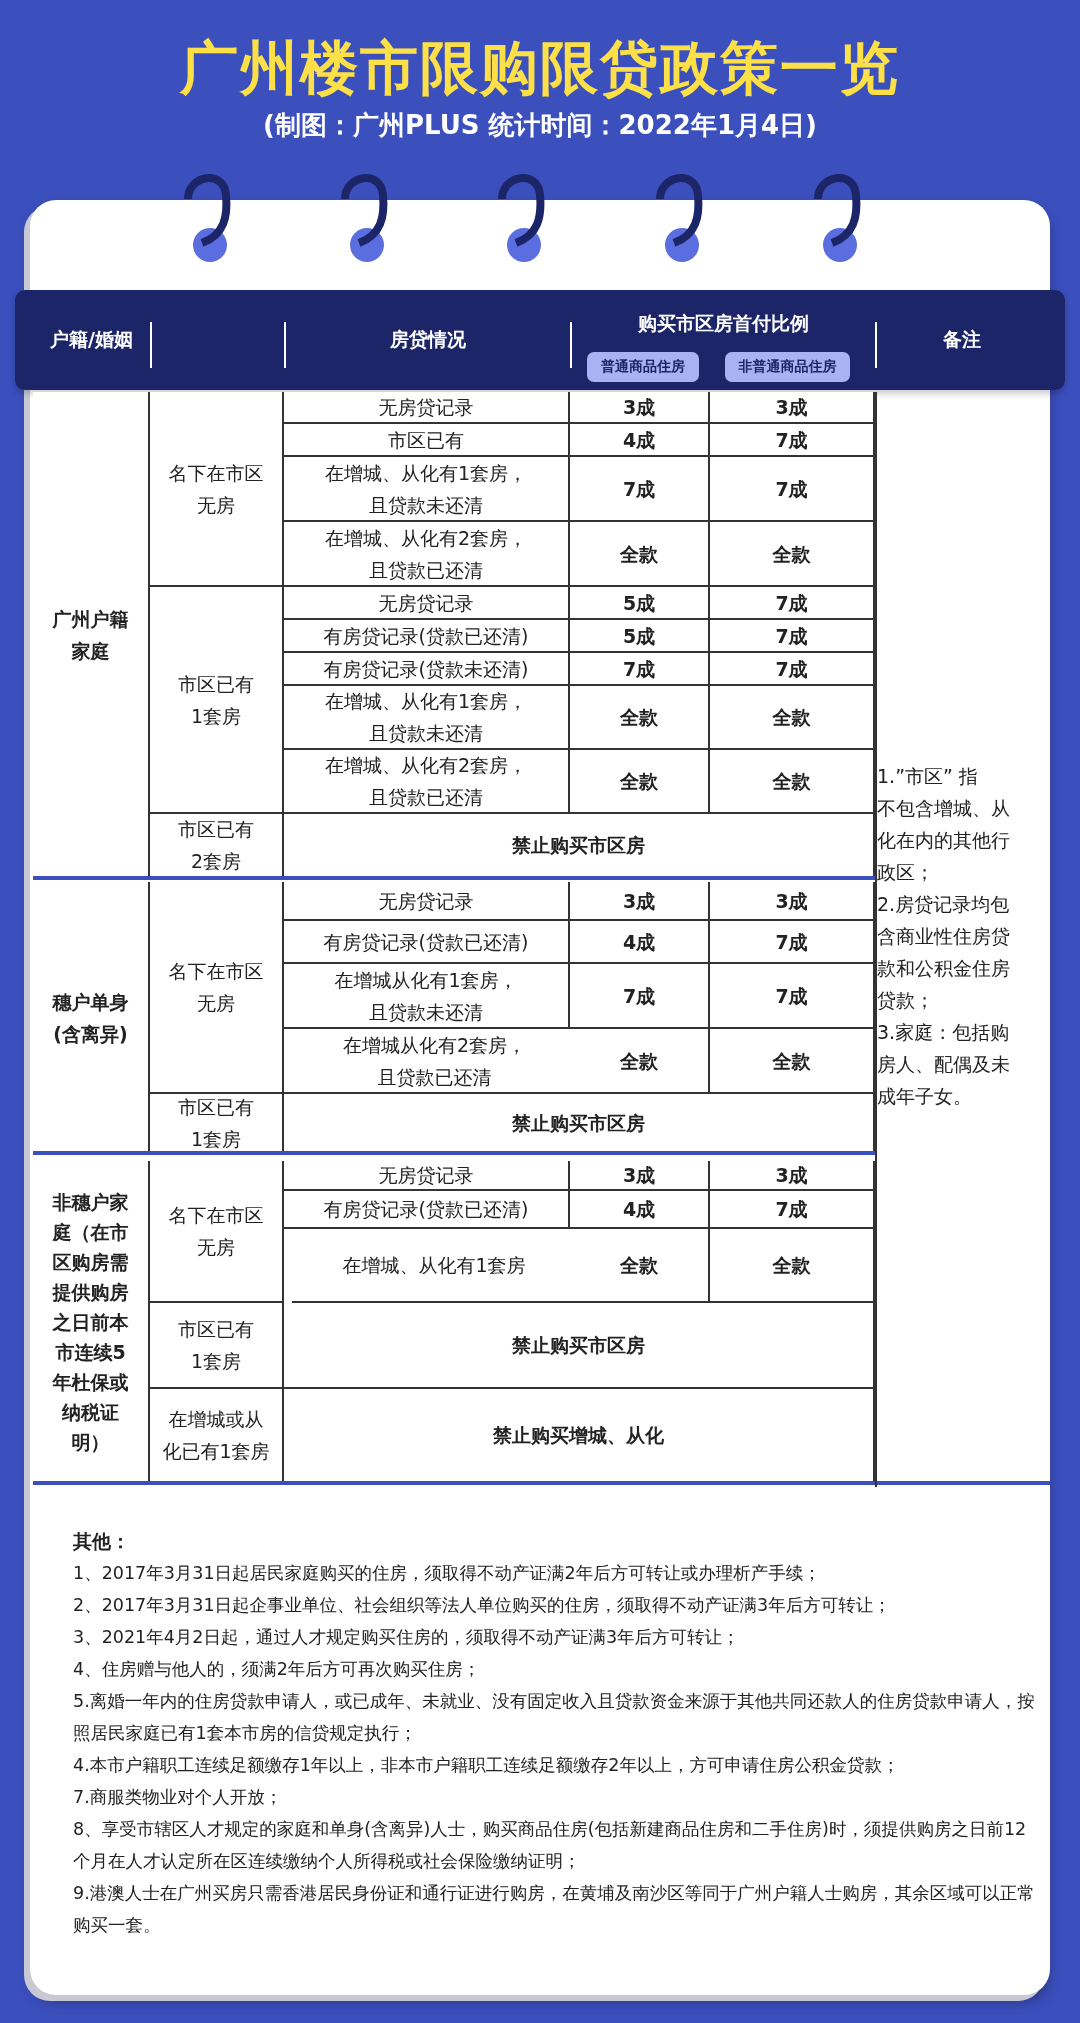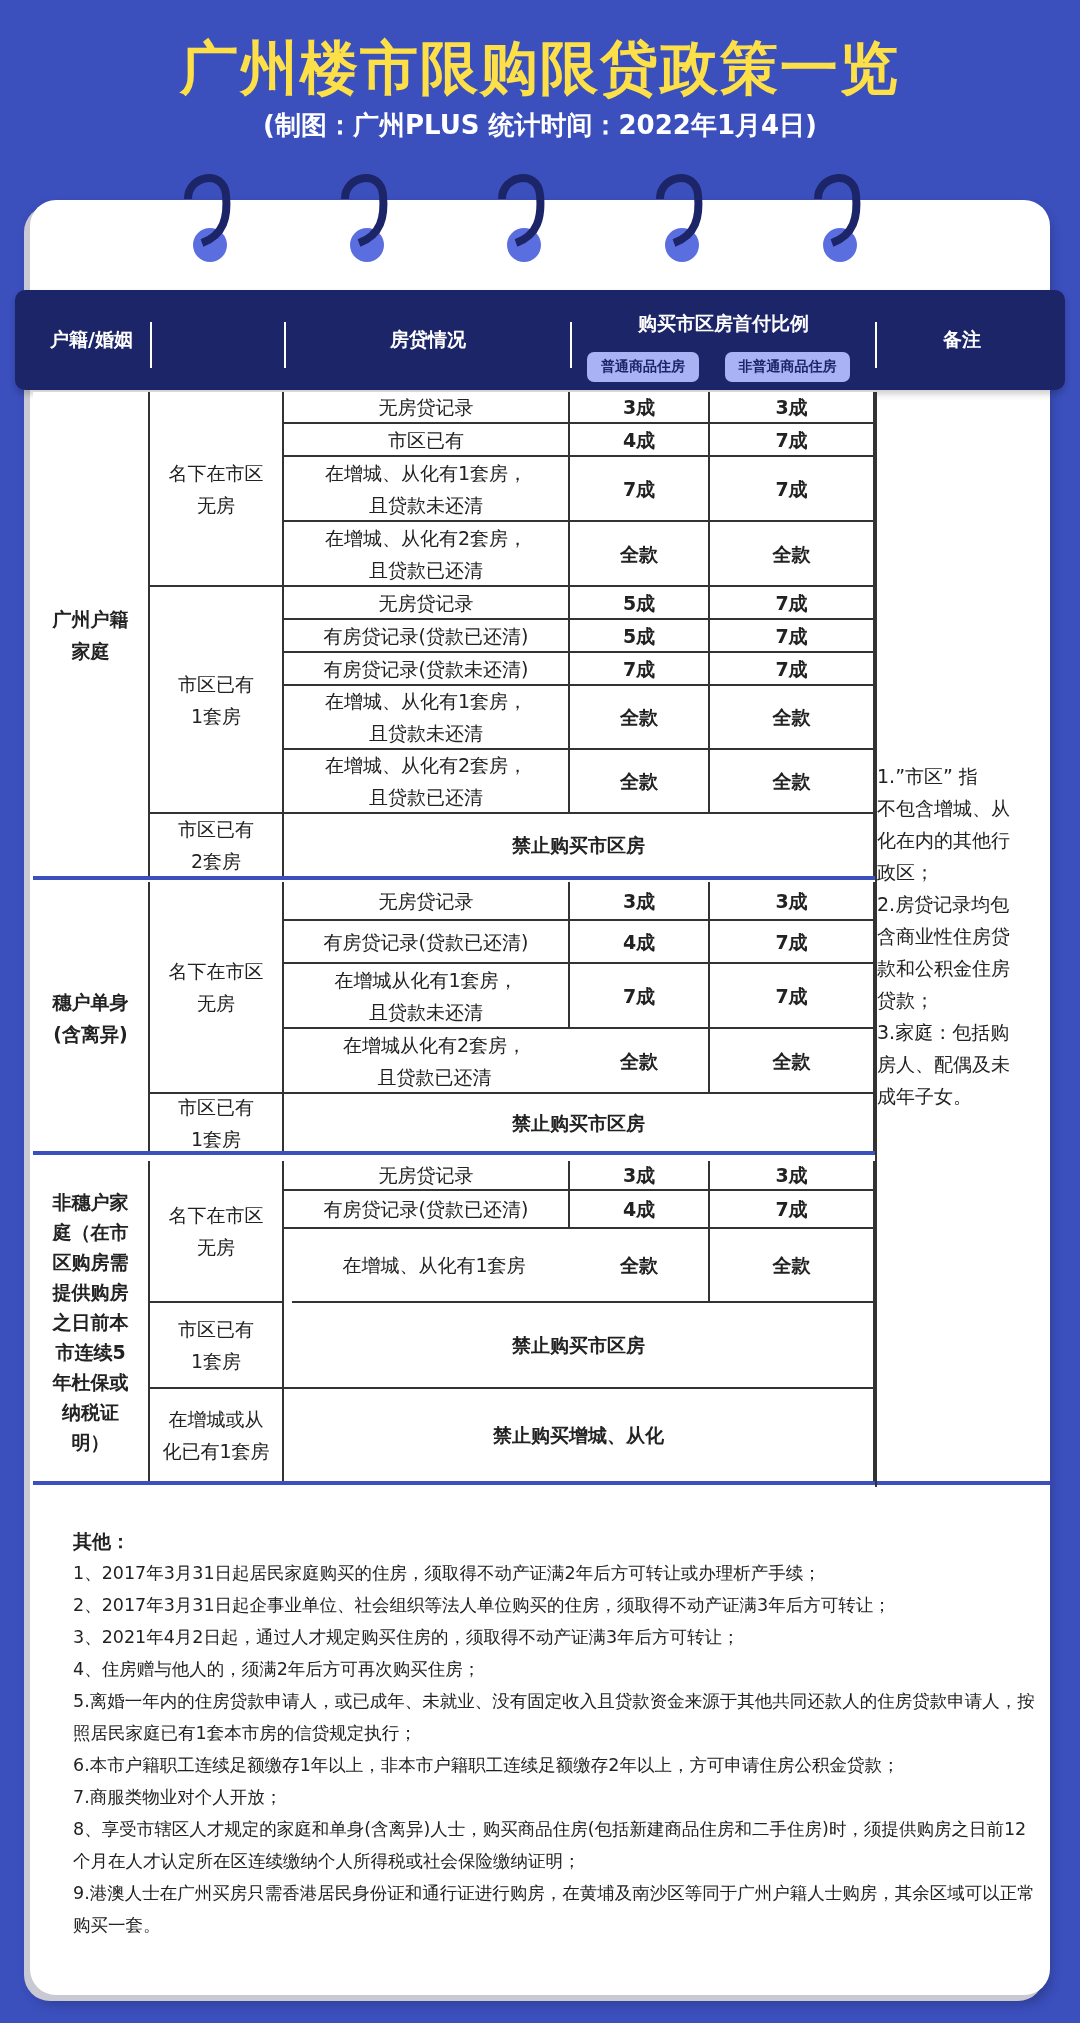--- a/index.html
+++ b/index.html
@@ -466,18 +466,18 @@
   </div>
 
 <div class="other">
   <div class="head">其他：</div>
   <div id="other-items">
       <div>1、2017年3月31日起居民家庭购买的住房，须取得不动产证满2年后方可转让或办理析产手续；</div>
       <div>2、2017年3月31日起企事业单位、社会组织等法人单位购买的住房，须取得不动产证满3年后方可转让；</div>
       <div>3、2021年4月2日起，通过人才规定购买住房的，须取得不动产证满3年后方可转让；</div>
       <div>4、住房赠与他人的，须满2年后方可再次购买住房；</div>
       <div>5.离婚一年内的住房贷款申请人，或已成年、未就业、没有固定收入且贷款资金来源于其他共同还款人的住房贷款申请人，按照居民家庭已有1套本市房的信贷规定执行；</div>
-      <div>6.本市户籍职工连续足额缴存1年以上，非本市户籍职工连续足额缴存2年以上，方可申请住房公积金贷款；</div>
+      <div>4.本市户籍职工连续足额缴存1年以上，非本市户籍职工连续足额缴存2年以上，方可申请住房公积金贷款；</div>
       <div>7.商服类物业对个人开放；</div>
       <div>8、享受市辖区人才规定的家庭和单身(含离异)人士，购买商品住房(包括新建商品住房和二手住房)时，须提供购房之日前12个月在人才认定所在区连续缴纳个人所得税或社会保险缴纳证明；</div>
       <div>9.港澳人士在广州买房只需香港居民身份证和通行证进行购房，在黄埔及南沙区等同于广州户籍人士购房，其余区域可以正常购买一套。</div>
     </div>
 </div>
 
 </body></html>

